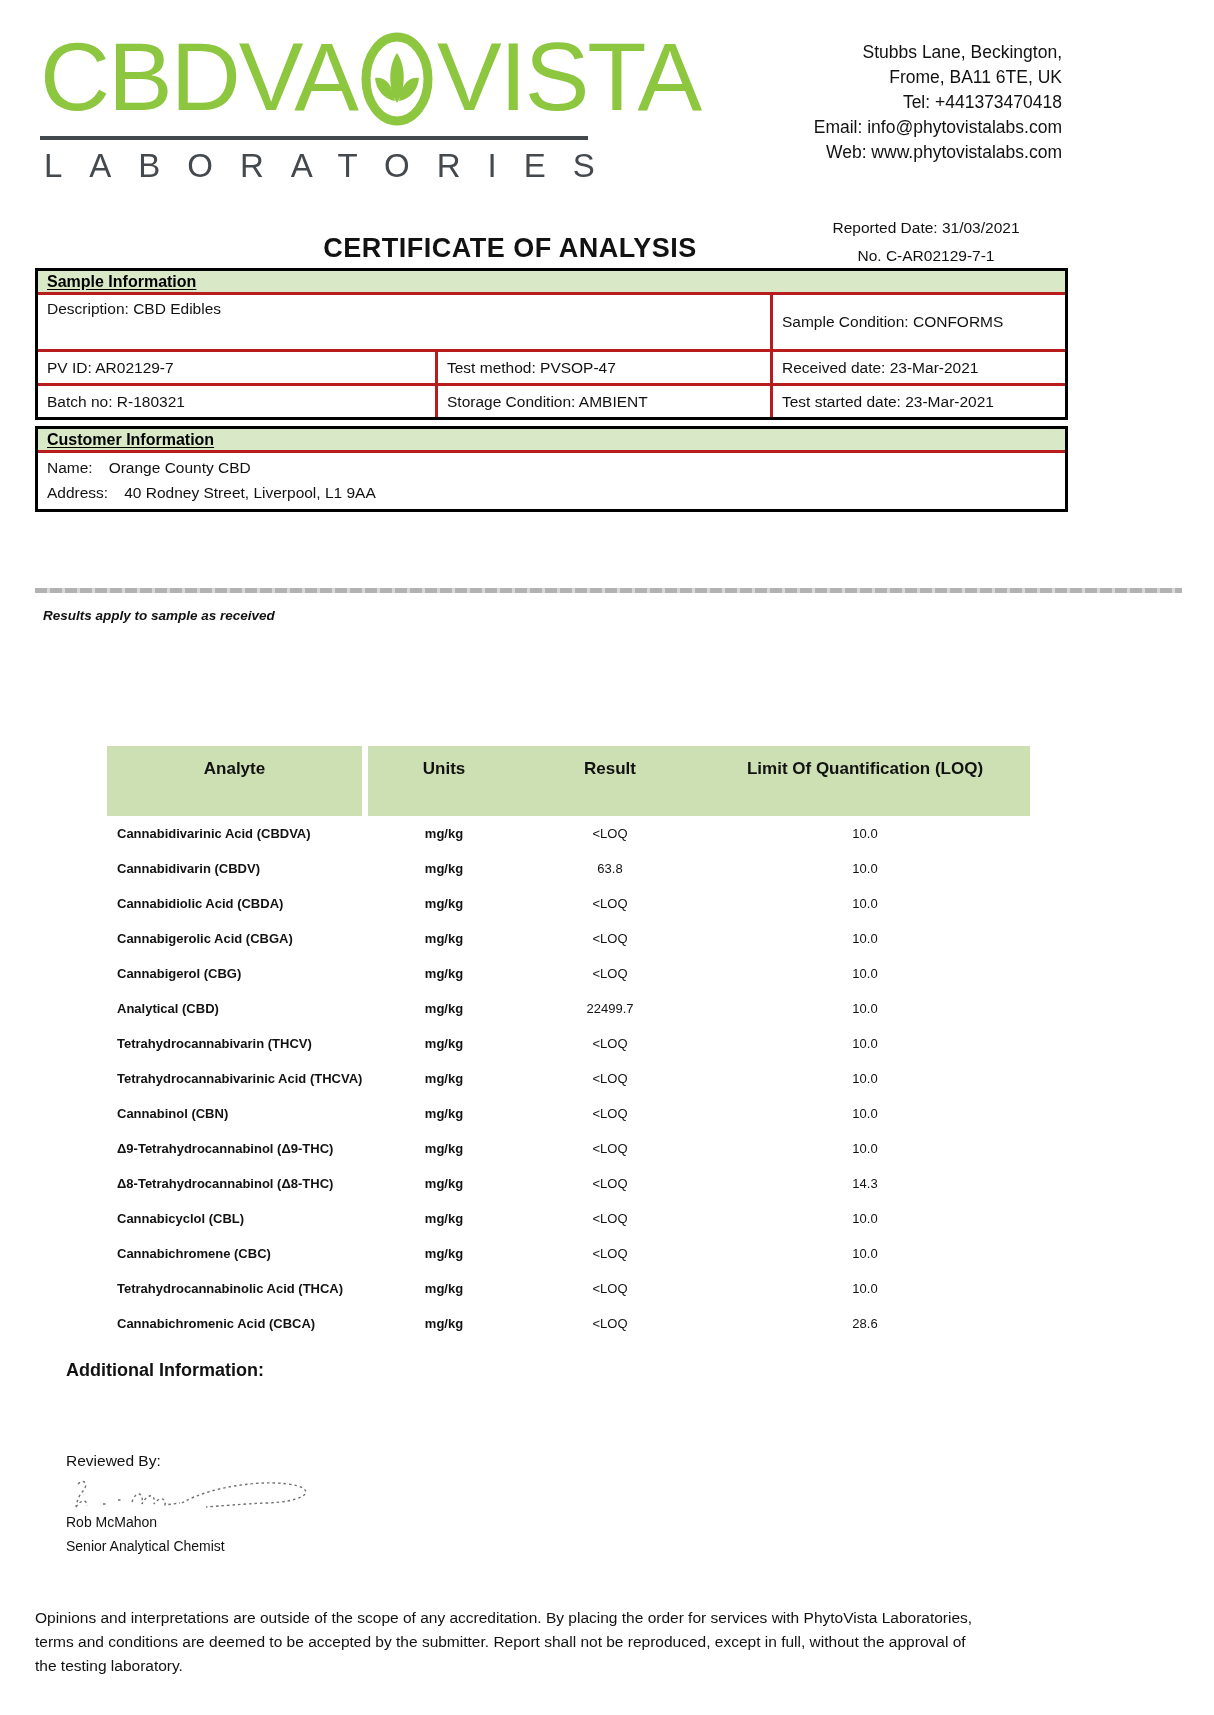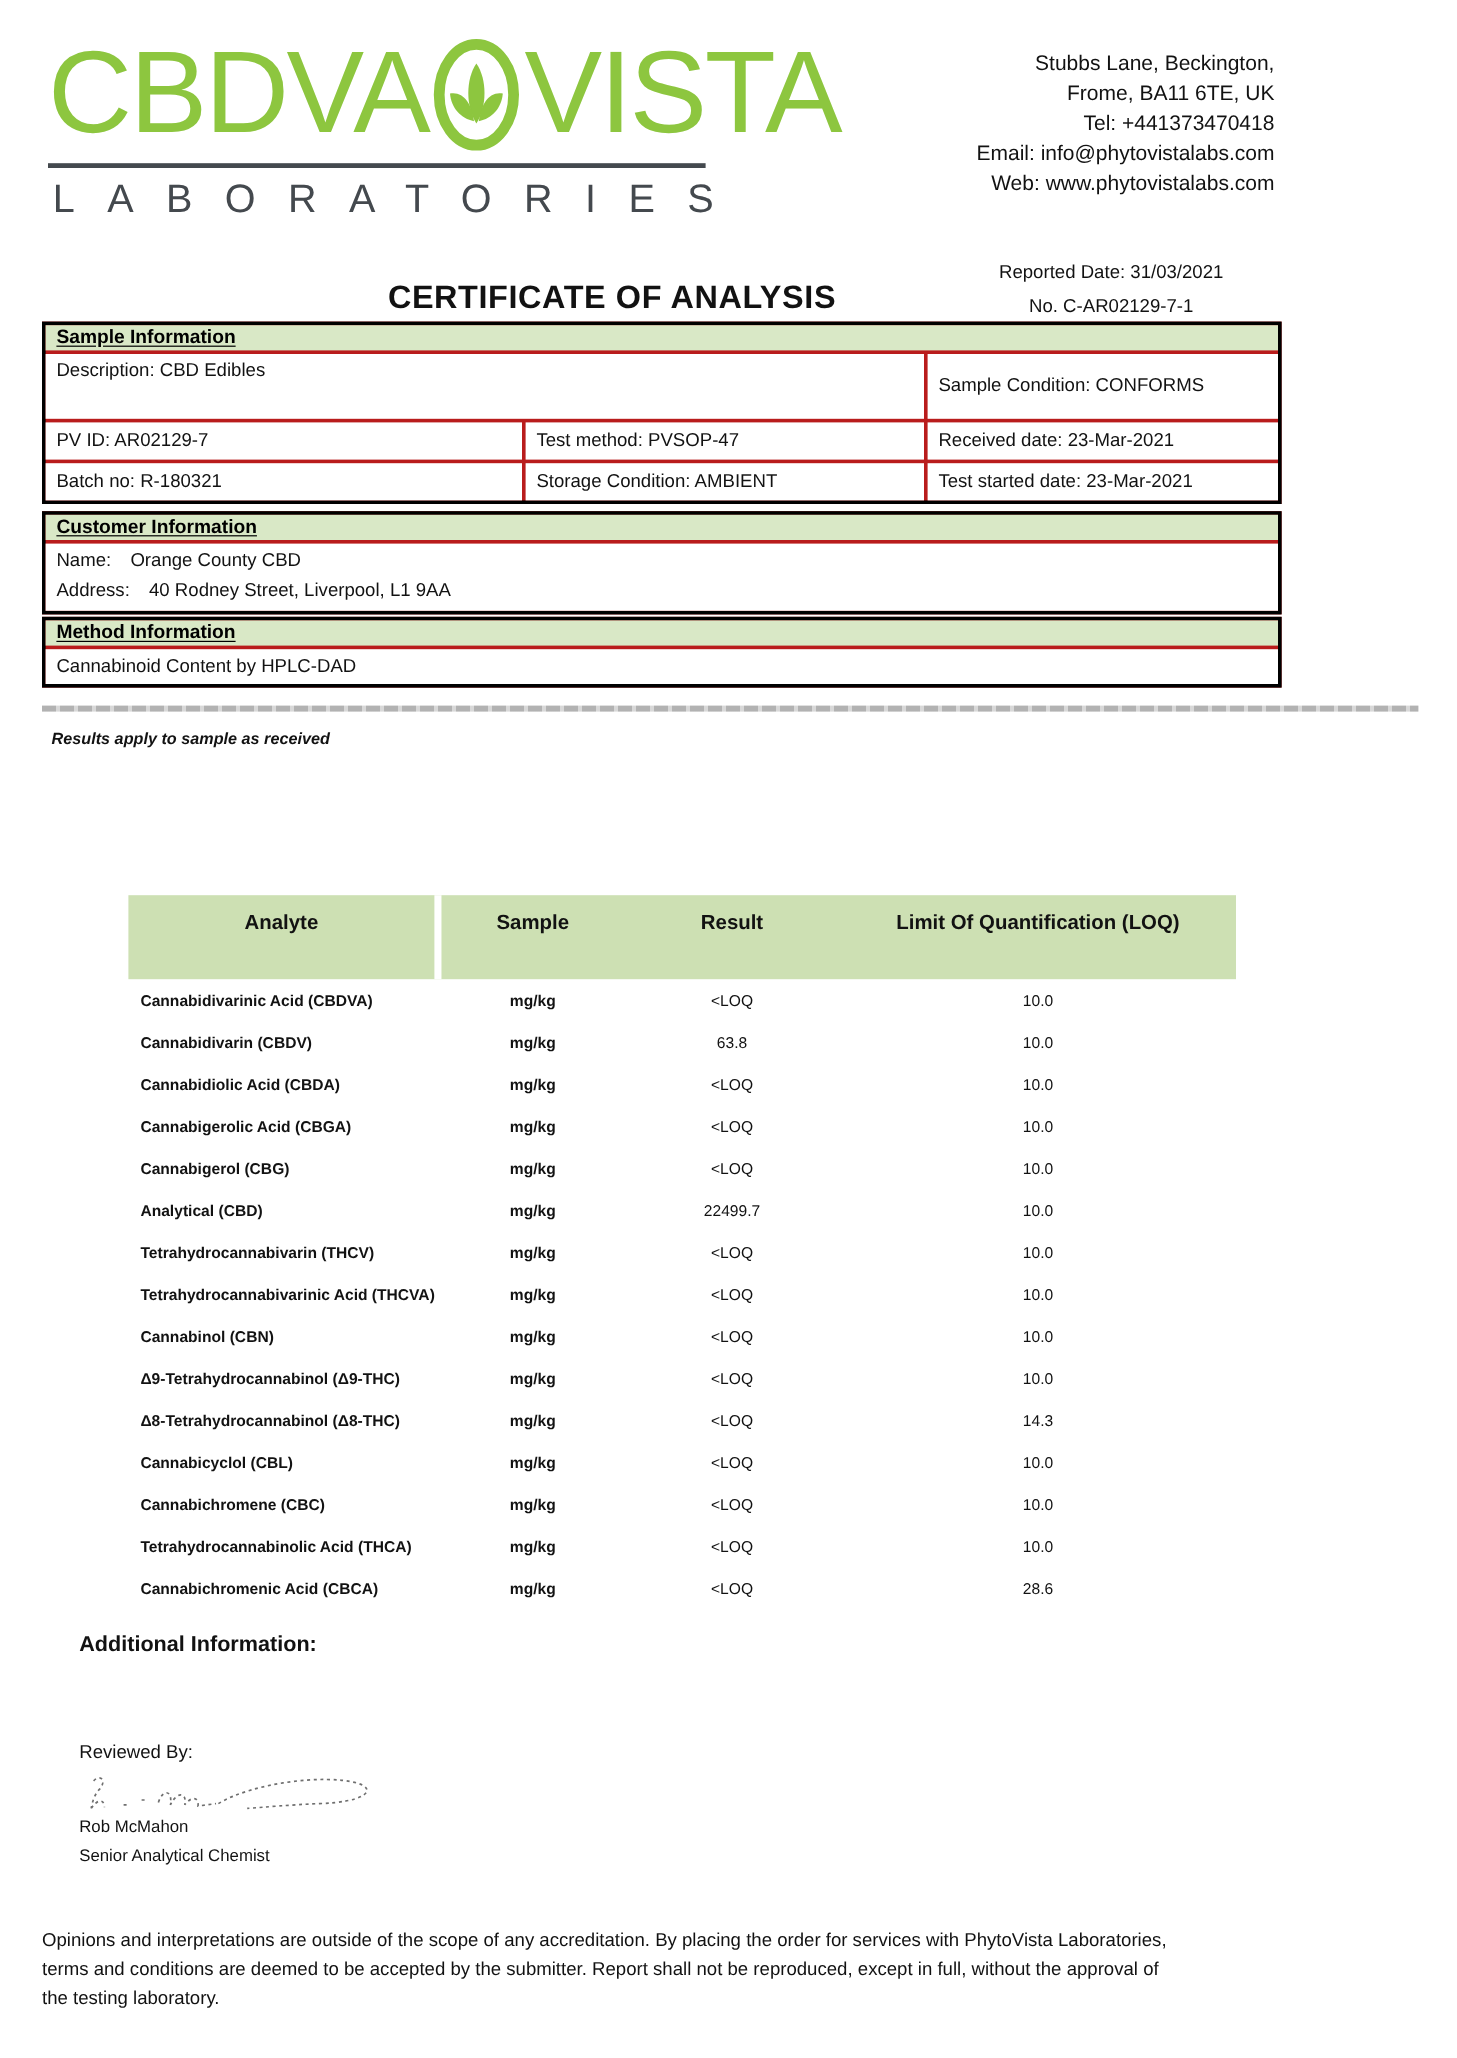--- a/index.html
+++ b/index.html
@@ -122,35 +122,29 @@
     <div class="cell customer-box">
       <div class="kv">
         <span class="k">Name:</span><span>Orange County CBD</span>
       </div>
       <div class="kv">
         <span class="k">Address:</span><span>40 Rodney Street, Liverpool, L1 9AA</span>
       </div>
     </div>
   </div>
 
-  <div class="info-section sec-method">
-    <div class="bar">
-        <span>Method Information</span>
-      </div>
-    <div class="cell cell-mid">Cannabinoid Content by HPLC-DAD</div>
-  </div>
 
   <div class="divider"></div>
   <div class="results-note">Results apply to sample as received</div>
 
   <table class="results-table">
     <thead>
       <tr>
         <th class="c-analyte">Analyte</th>
-        <th class="c-units">Sample</th>
+        <th class="c-units">Units</th>
         <th class="c-result">Result</th>
         <th class="c-loq">Limit Of Quantification (LOQ)</th>
       </tr>
     </thead>
     <tbody>
         <tr>
           <td class="cell-analyte">Cannabidivarinic Acid (CBDVA)</td>
           <td class="cell-units">mg/kg</td>
           <td class="cell-result">&lt;LOQ</td>
           <td class="cell-loq">10.0</td>

